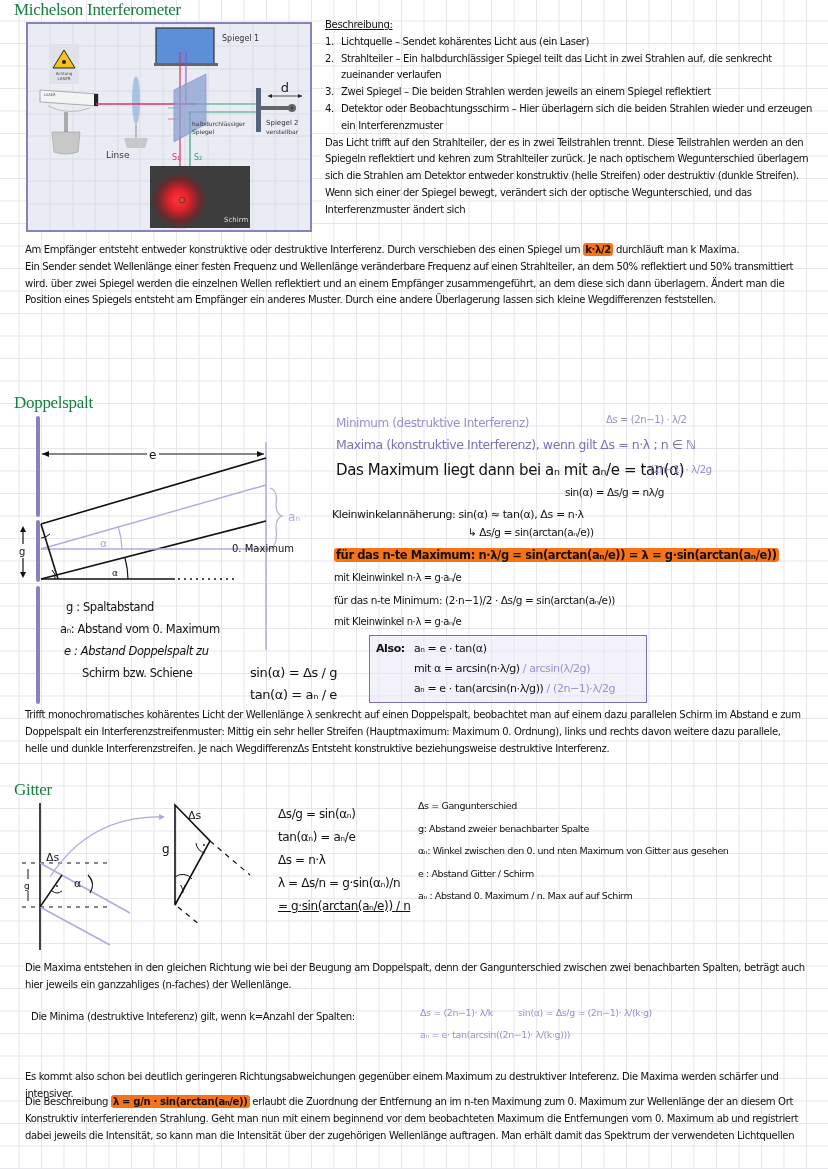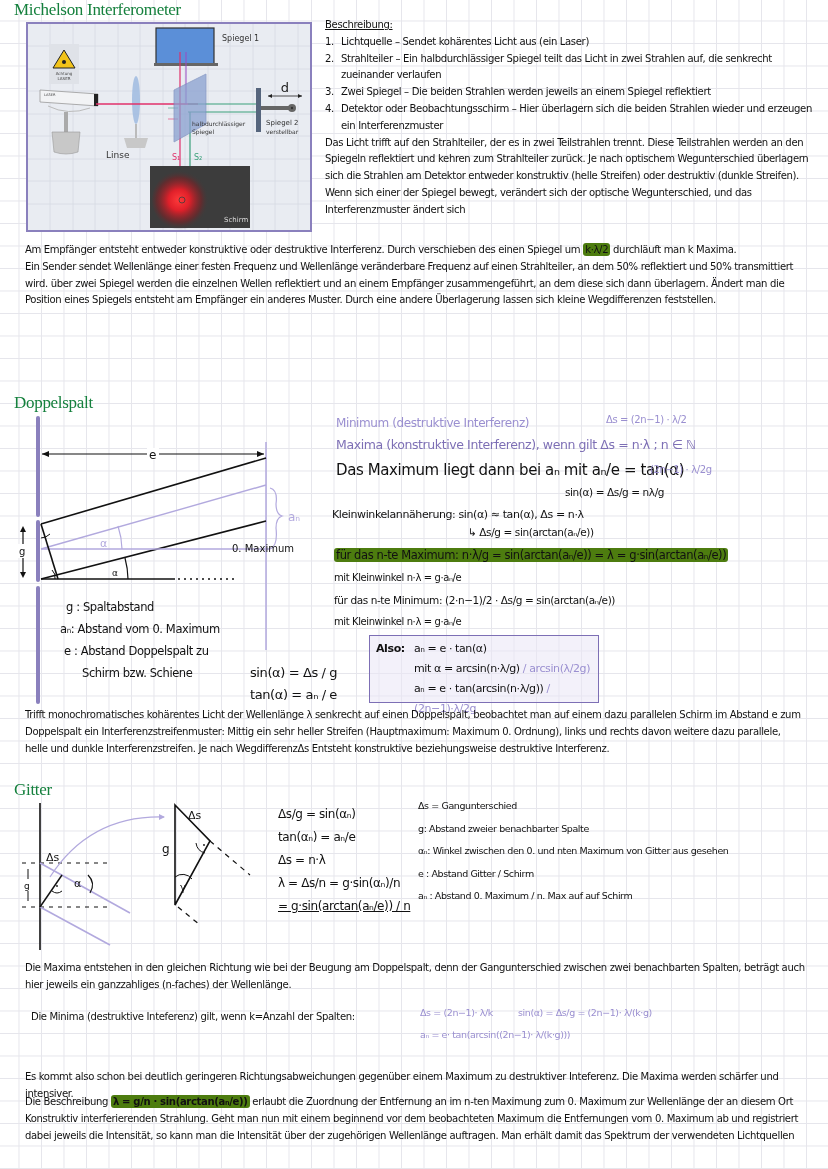--- a/index.html
+++ b/index.html
@@ -14,21 +14,21 @@
     font-family: "DejaVu Sans", sans-serif;
     color: #111;
     position: relative;
   }
   .abs { position: absolute; }
   .h1 { color: #15803d; font-family: Liberation Serif, serif; font-size: 17px; letter-spacing: -0.3px; }
   .txt { font-family: "DejaVu Sans Condensed", "DejaVu Sans", sans-serif; font-size: 11.2px; line-height: 16.8px; letter-spacing: -0.35px; color: #111; }
   .hand { font-family: "DejaVu Sans", sans-serif; font-size: 10.5px; color: #111; letter-spacing: -0.4px; }
   .lilac { color: #9a8fd0; }
   .ul { text-decoration: underline; }
-  .hl { background: #4d7c0f; border-radius: 3px; padding: 0 2px; }
+  .hl { background: #f97316; border-radius: 3px; padding: 0 2px; font-weight: bold; }
   ol.steps { list-style: none; }
   ol.steps li { display: flex; }
   ol.steps li .num { width: 16px; flex: none; }
   .box { border: 1.5px solid #7d6fb5; background: rgba(233,230,246,0.55); }
 </style>
 </head>
 <body>
 
 <div class="abs h1" style="left:14px; top:0px;">Michelson Interferometer</div>
 
@@ -194,42 +194,42 @@
     <polygon points="23,116 20,122 26,122" fill="#111"></polygon>
       <polygon points="23,168 20,162 26,162" fill="#111"></polygon>
     <rect x="18" y="134" width="10" height="14" fill="#fff"></rect>
     <text x="19" y="145" font-size="10" fill="#111">g</text>
   </svg>
 </div>
 
 <div class="abs hand" style="left:60px; top:596px; width:250px; line-height:22px; font-size:11.5px;">
   <div style="padding-left:6px;"><span>g</span> <span>: Spaltabstand</span></div>
   <div><span>aₙ</span><span>: Abstand vom 0. Maximum</span></div>
-  <div style="padding-left:4px;"><span>e</span> <span>: Abstand Doppelspalt zu</span></div>
+  <div style="padding-left:4px;font-style:italic;"><span>e</span> <span>: Abstand Doppelspalt zu</span></div>
   <div style="padding-left:22px;"><span>Schirm bzw. Schiene</span></div>
 </div>
 <div class="abs hand" style="left:250px; top:662px; line-height:22px; font-size:13px;">
   <div>sin(α) = Δs / g</div>
   <div>tan(α) = aₙ / e</div>
 </div>
 
 <div class="abs hand lilac" style="left:336px; top:416px; font-size:12px;">Minimum (destruktive Interferenz)</div>
 <div class="abs hand lilac" style="left:606px; top:414px; font-size:10px;">Δs = (2n−1) · λ/2</div>
 <div class="abs hand" style="left:336px; top:437px; font-size:12.5px; color:#7d6fb5;">Maxima (konstruktive Interferenz), wenn gilt  Δs = n·λ ; n ∈ ℕ</div>
 <div class="abs hand" style="left:336px; top:461px; font-size:15px;">Das Maximum liegt dann bei aₙ mit  aₙ/e = tan(α)</div>
 <div class="abs hand lilac" style="left:650px; top:464px; font-size:10px;">(2n−1) · λ/2g</div>
 <div class="abs hand" style="left:565px; top:486px; font-size:10.5px;">sin(α) = Δs/g = nλ/g</div>
 <div class="abs hand" style="left:332px; top:508px; font-size:11px;">Kleinwinkelannäherung: sin(α) ≈ tan(α),  Δs = n·λ</div>
 <div class="abs hand" style="left:468px; top:526px; font-size:10.5px;">↳ Δs/g = sin(arctan(aₙ/e))</div>
 <div class="abs hand" style="left:334px; top:548px; font-size:11.5px;"><span class="hl">für das n-te Maximum: n·λ/g = sin(arctan(aₙ/e)) = λ = g·sin(arctan(aₙ/e))</span></div>
 <div class="abs hand" style="left:334px; top:572px; font-size:10px;">mit Kleinwinkel  n·λ = g·aₙ/e</div>
 <div class="abs hand" style="left:334px; top:594px; font-size:10.5px;">für das n-te Minimum: (2·n−1)/2 · Δs/g = sin(arctan(aₙ/e))</div>
 <div class="abs hand" style="left:334px; top:616px; font-size:10px;">mit Kleinwinkel  n·λ = g·aₙ/e</div>
 
-<div class="abs box hand" style="left:369px; top:635px; width:230px; height:68px; padding:3px 6px; font-size:11px; line-height:20px;">
+<div class="abs box hand" style="left:369px; top:635px; width:278px; height:68px; padding:3px 6px; font-size:11px; line-height:20px;">
   <div><b>Also:</b>&nbsp;&nbsp;&nbsp;<span>aₙ = e · tan(α)</span></div>
   <div style="padding-left:38px;"><span>mit  α = arcsin(n·λ/g)</span> <span class="lilac">/ arcsin(λ/2g)</span></div>
   <div style="padding-left:38px;"><span>aₙ = e · tan(arcsin(n·λ/g))</span> <span class="lilac">/ (2n−1)·λ/2g</span></div>
 </div>
 
 <div class="abs txt" style="left:25px; top:707px; width:780px;">Trifft monochromatisches kohärentes Licht der Wellenlänge λ senkrecht auf einen Doppelspalt, beobachtet man auf einem dazu parallelen Schirm im Abstand e zum Doppelspalt ein Interferenzstreifenmuster: Mittig ein sehr heller Streifen (Hauptmaximum: Maximum 0. Ordnung), links und rechts davon weitere dazu parallele, helle und dunkle Interferenzstreifen. Je nach WegdifferenzΔs Entsteht konstruktive beziehungsweise destruktive Interferenz.</div>
 
 <div class="abs h1" style="left:14px; top:780px;">Gitter</div>
 
 <div class="abs" style="left:0; top:795px; width:260px; height:155px;">

